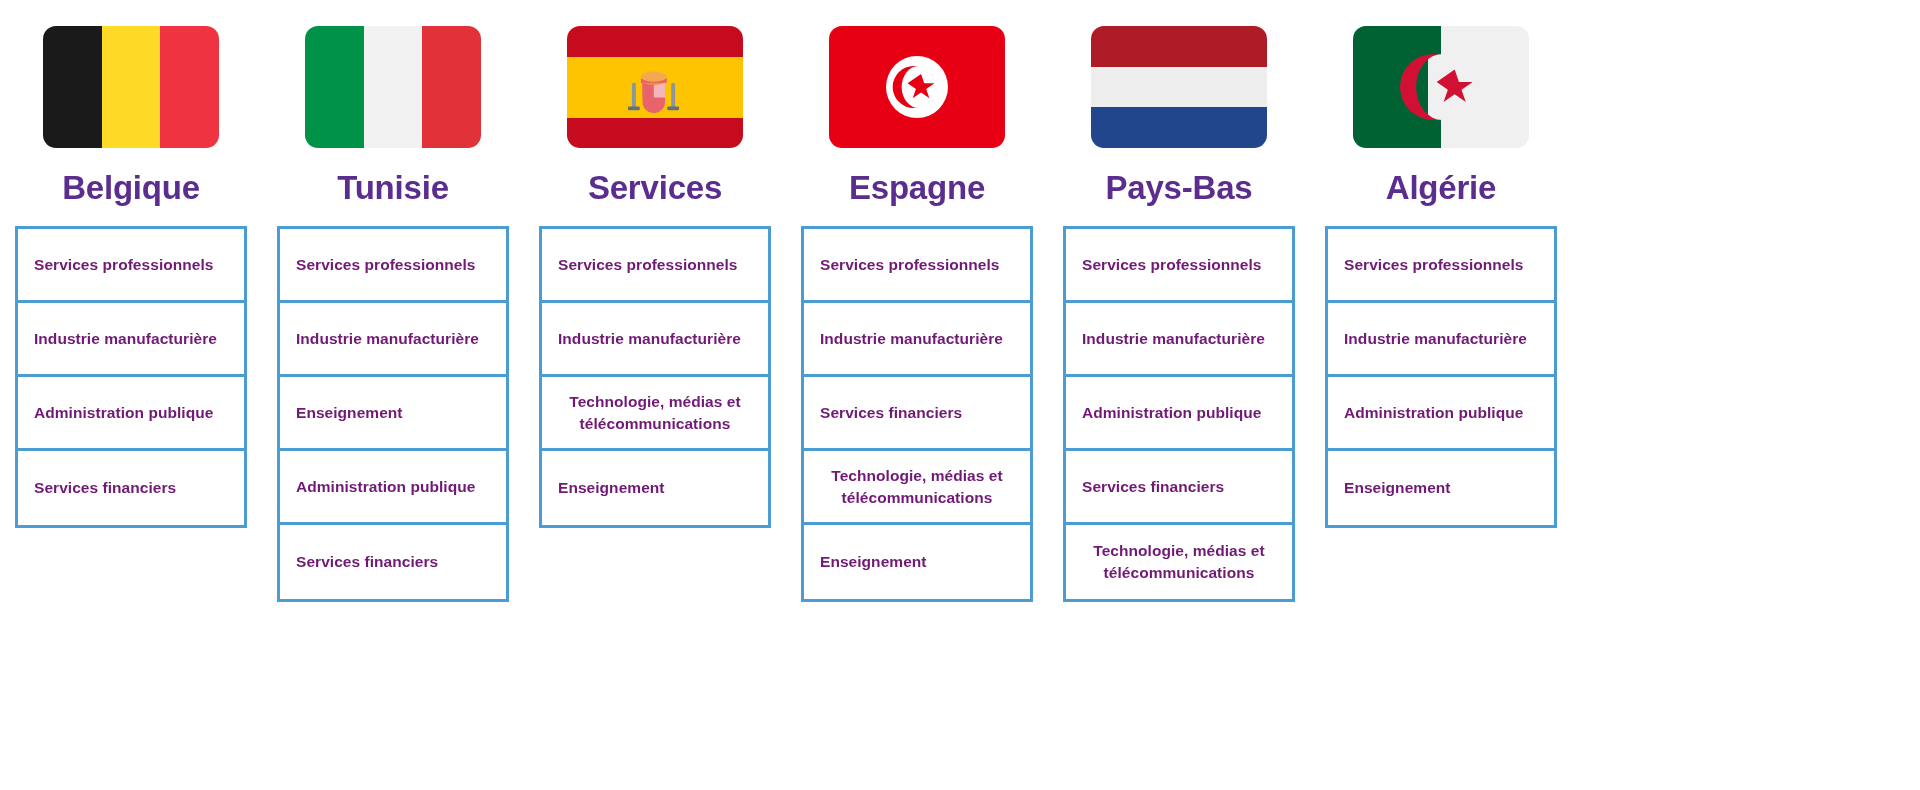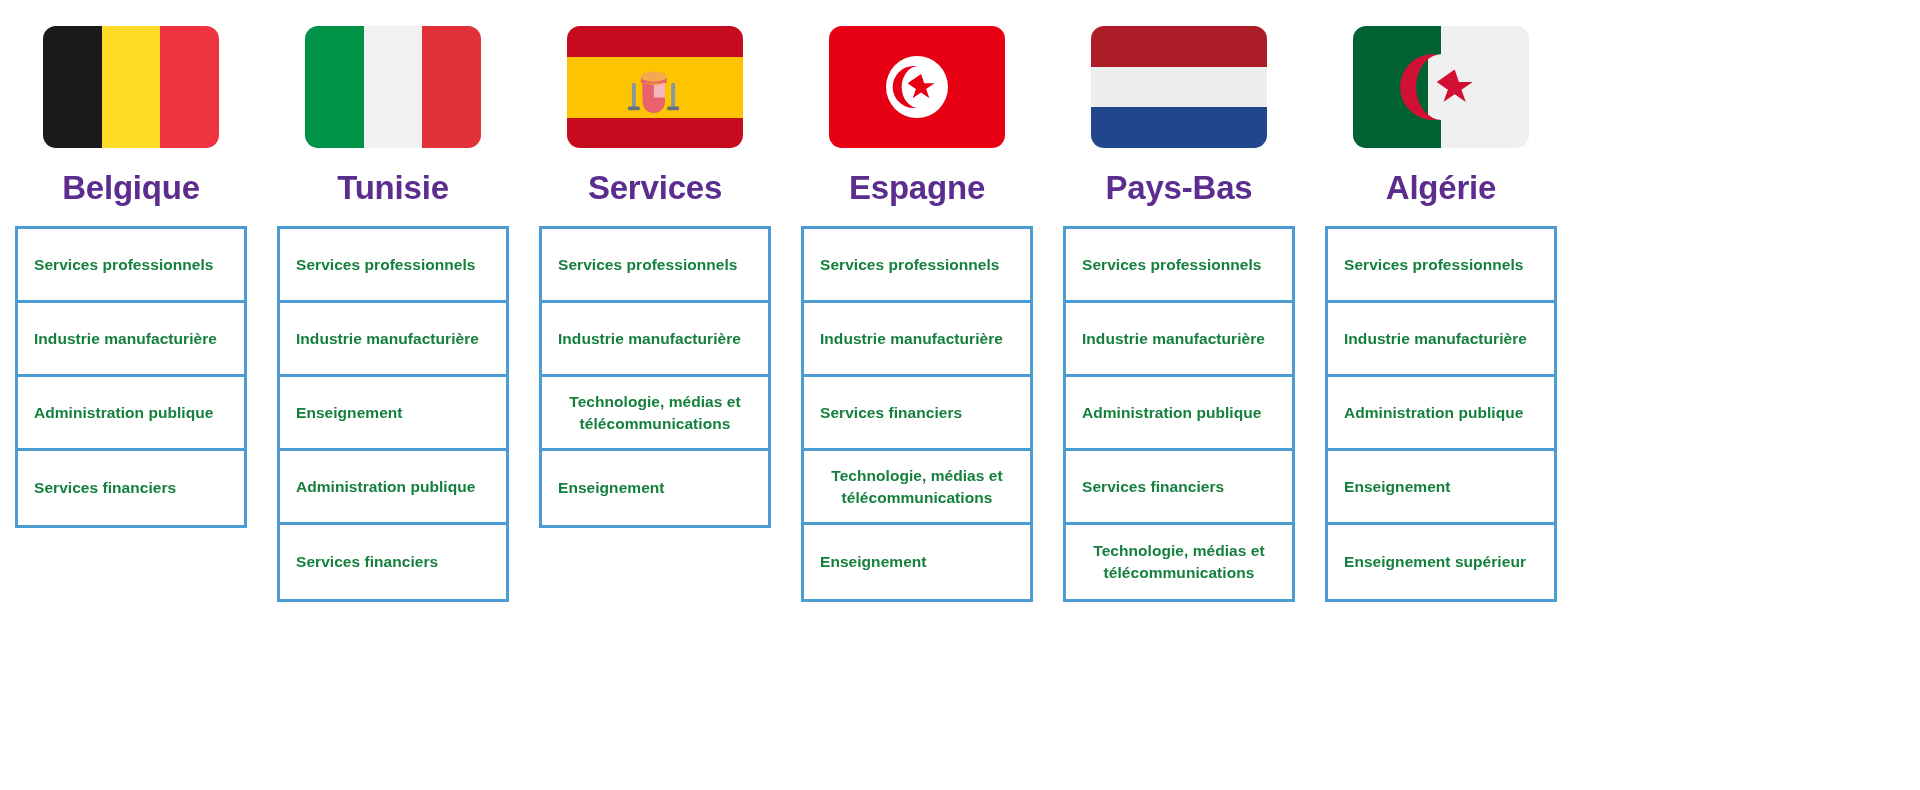--- a/index.html
+++ b/index.html
@@ -165,21 +165,21 @@
     display: flex;
     align-items: center;
     padding: 0 16px;
     min-height: 74px;
     background: #ffffff;
   }
   .sector-item:last-child { border-bottom: none; }
   .sector-item .sector-label {
     font-size: 15.5px;
     font-weight: bold;
-    color: #15803d;
+    color: #701a75;
     line-height: 1.42;
     letter-spacing: 0.05px;
   }
   .sector-item.center { justify-content: flex-start; }
   .sector-item.center .sector-label { text-align: center; }
 </style>
 </head>
 <body>
 
 <div class="board">
@@ -335,19 +335,16 @@
         </div>
       <div class="sector-item">
           <span class="sector-label">Industrie manufacturière</span>
         </div>
       <div class="sector-item">
           <span class="sector-label">Administration publique</span>
         </div>
       <div class="sector-item">
           <span class="sector-label">Enseignement</span>
         </div>
-      <div class="sector-item">
-          <span class="sector-label">Enseignement supérieur</span>
-        </div>
     </div>
   </div>
 
 </div>
 
 </body></html>

